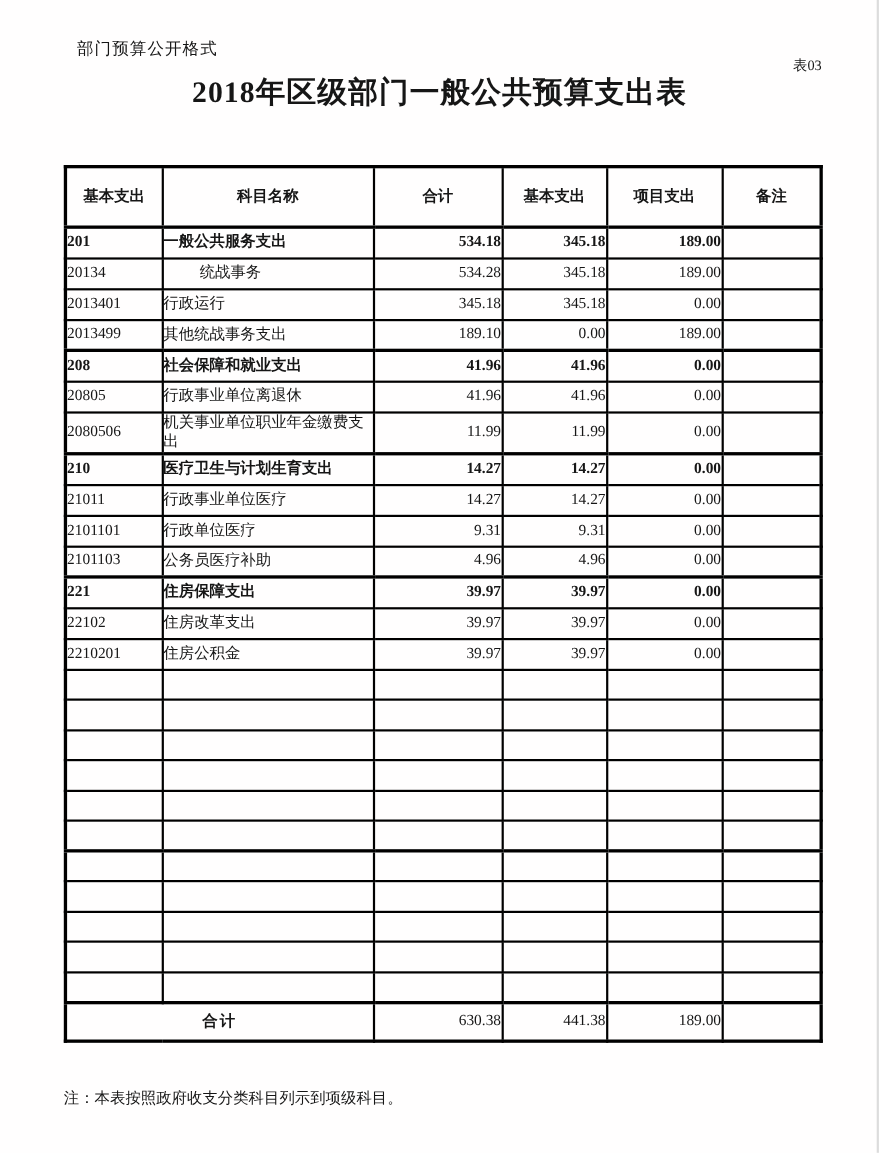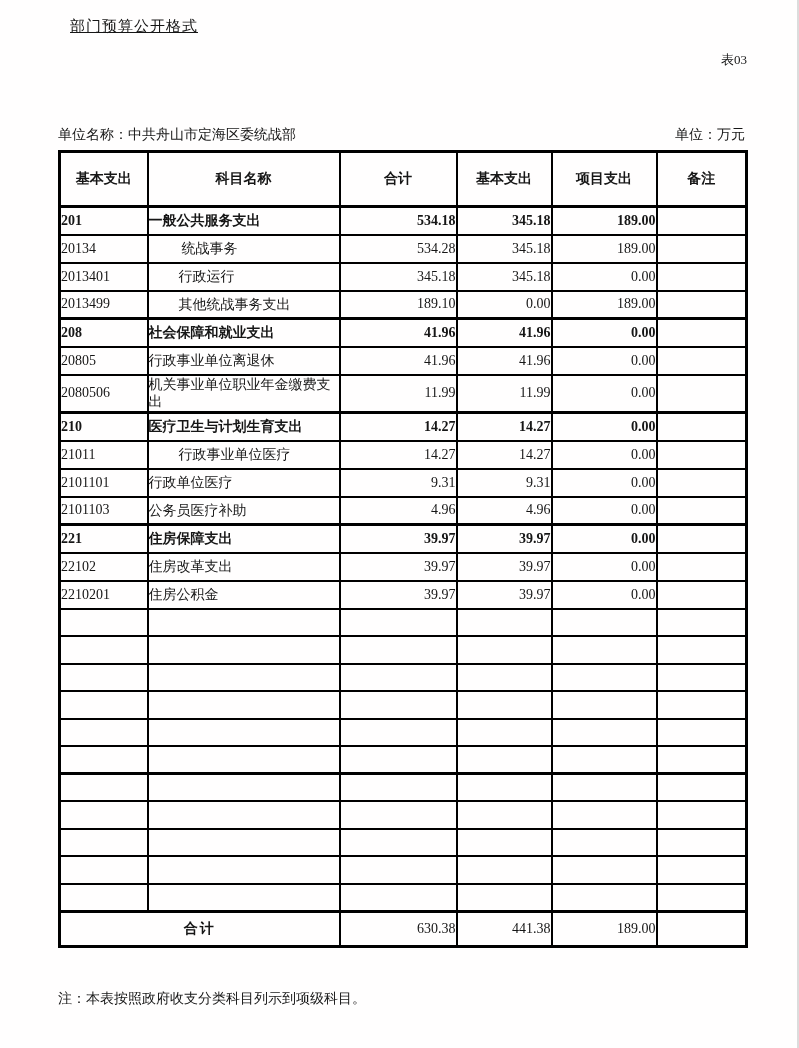--- a/index.html
+++ b/index.html
@@ -3,21 +3,21 @@
 <meta charset="utf-8">
 <style>
   html,body{margin:0;padding:0;}
   body{
     width:799px;height:1048px;background:#ffffff;
     font-family:"Liberation Serif","DejaVu Serif",serif;
     color:#161616;position:relative;overflow:hidden;
   }
   .page{position:absolute;left:0;top:0;width:799px;height:1048px;background:#fffefe;}
   .scan-edge{position:absolute;top:0;right:0;width:2px;height:1048px;background:#dcdcdc;}
-  .top-label{position:absolute;left:70px;top:17px;font-size:15px;letter-spacing:1px;text-decoration:underline;}
+  .top-label{position:absolute;left:70px;top:35px;font-size:15px;letter-spacing:1px;}
   .form-no{position:absolute;right:52px;top:51px;font-size:13px;}
   .title{
     position:absolute;left:0;top:66px;width:100%;margin:0;
     text-align:center;font-size:27px;font-weight:bold;letter-spacing:1px;
   }
   .unit-row{
     position:absolute;left:58px;top:126px;width:687px;
     display:flex;justify-content:space-between;align-items:flex-end;font-size:14px;
   }
   table.budget{
@@ -34,41 +34,36 @@
   tr.r{height:28px;}
   tr.tall{height:38px;}
   tr.empty{height:27.5px;}
   tr.total-row{height:35px;}
   tr.total-row td{border-top:3px solid #000;}
   tr.thickt td{border-top:3px solid #000;}
   tr.sec td{font-weight:bold;}
   td.code{text-align:left;padding-left:4px;margin-top:40px;}
   td.name{text-align:left;padding-left:6px;line-height:17px;margin-top:44px;}
   td.name.ind1{padding-left:33px;}
-  td.name.ind2{padding-left:30px;}
+  td.name.ind2{}
   td.num{text-align:right;padding-right:10px;}
   td.total-label{text-align:center;font-weight:bold;font-size:16px;letter-spacing:2px;}
   .footnote{position:absolute;left:58px;top:990px;font-size:14px;}
 </style>
 </head>
 <body>
 
 <div class="page">
 
   <div class="top-label">部门预算公开格式</div>
 
   <div class="form-no">表03</div>
 
-
-  <div class="unit-row">
-    <div>
-      <span>单位名称：</span><span>中共舟山市定海区委统战部</span>
-    </div>
-    <div>单位：万元</div>
-  </div>
+  <h1 class="title">2018年区级部门一般公共预算支出表</h1>
+
 
   <table class="budget">
     <colgroup>
       <col style="width:88px">
         <col style="width:192px">
         <col style="width:117px">
       <col style="width:95px">
         <col style="width:105px">
         <col style="width:90px">
     </colgroup>

